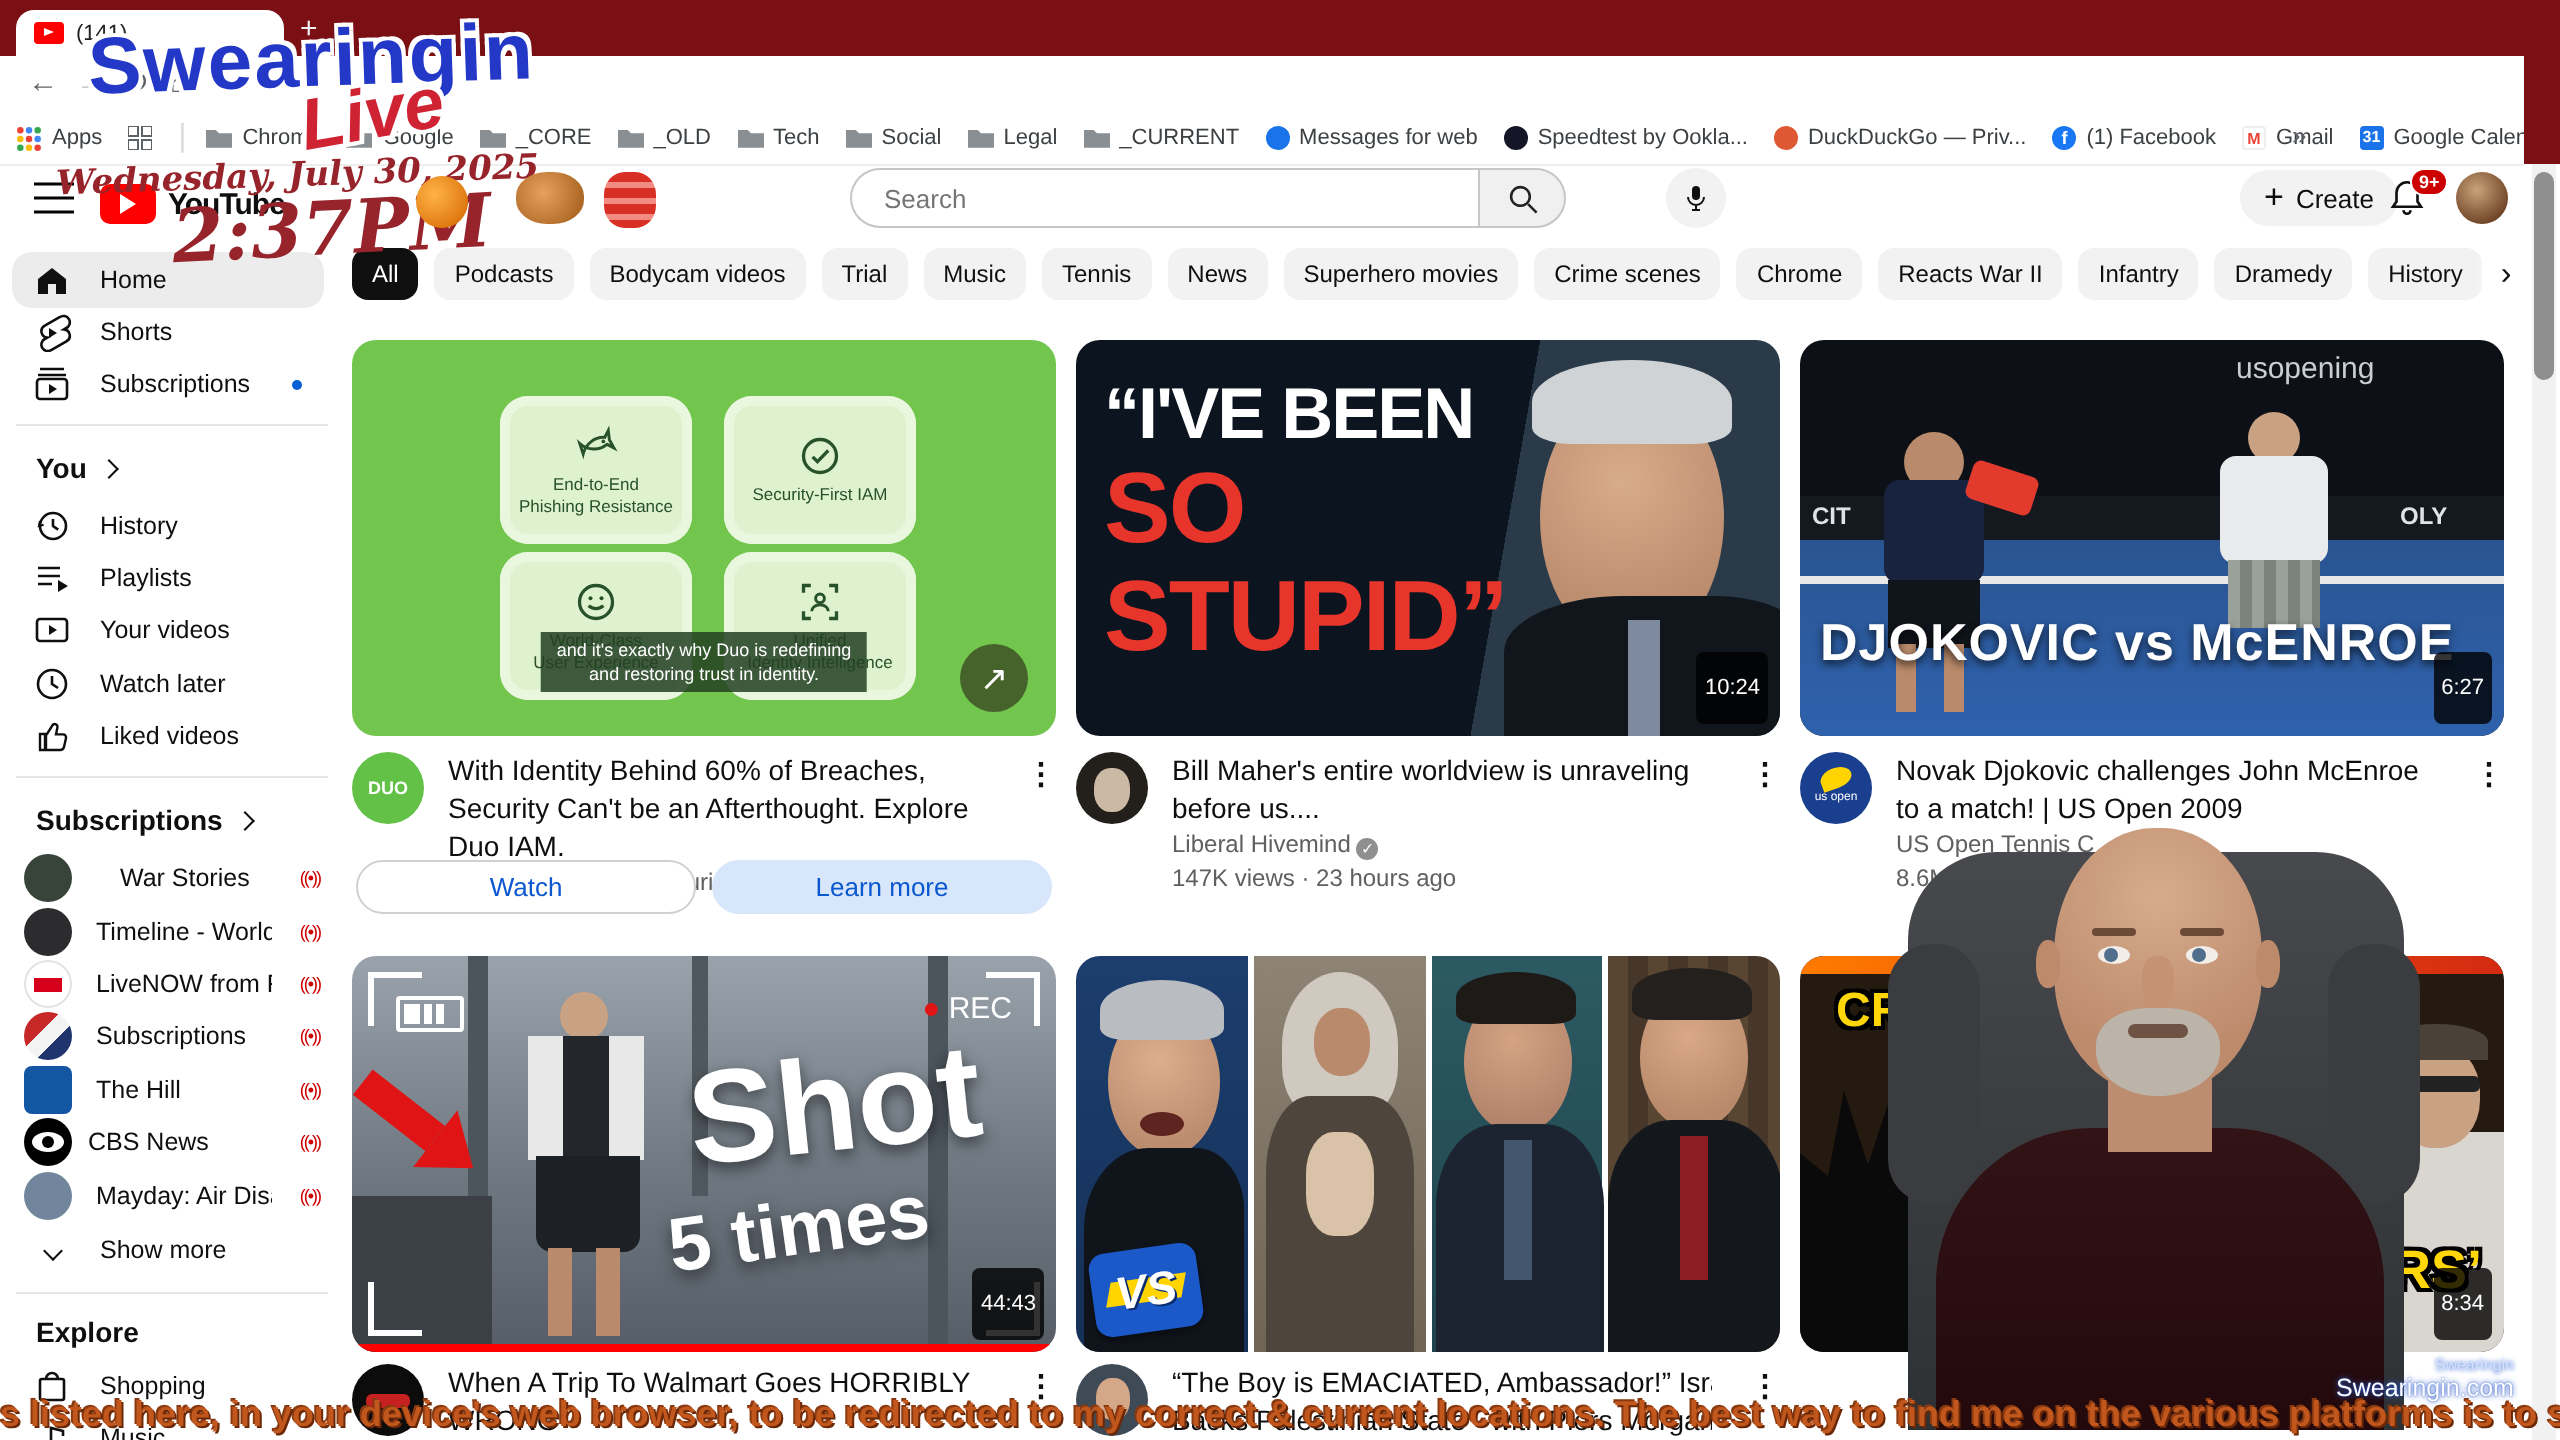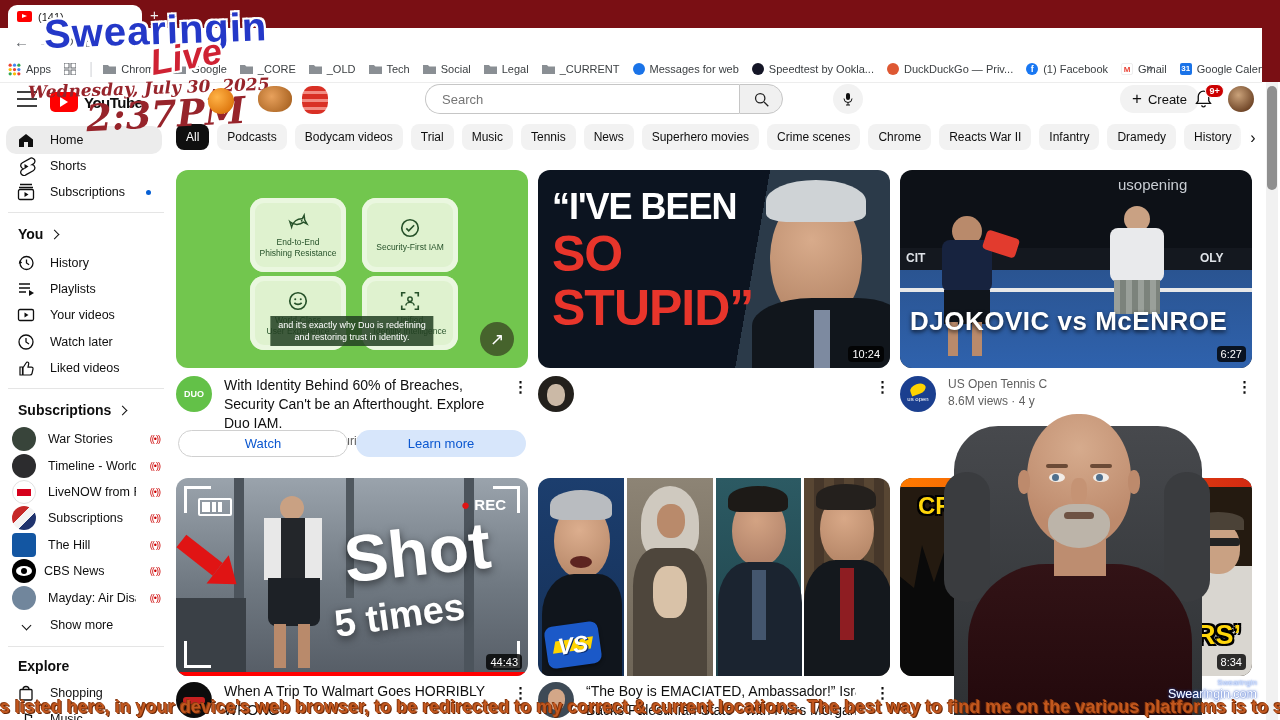--- a/index.html
+++ b/index.html
@@ -58,21 +58,21 @@
   .shead{position:absolute;left:18px;font-size:14px;font-weight:bold;color:#0f0f0f;display:flex;align-items:center;gap:8px}
   .chev{width:6px;height:6px;border-right:1.6px solid #0f0f0f;border-bottom:1.6px solid #0f0f0f;display:inline-block}
   .chev.r{transform:rotate(-45deg)}
   .chev.d{transform:rotate(45deg)}
   .cava{width:24px;height:24px;border-radius:50%;margin-left:12px;flex:0 0 auto;position:relative;overflow:hidden}
   .livebadge{position:absolute;right:10px;color:#c00;font-size:9px;letter-spacing:-1px}
   .sdiv{position:absolute;left:8px;width:156px;border-top:1px solid #e5e5e5}
   
   .thumb{position:absolute;width:352px;height:198px;border-radius:12px;overflow:hidden}
   .dur{position:absolute;right:6px;bottom:6px;background:rgba(0,0,0,.8);color:#fff;font-size:11px;
-       font-weight:500;padding:2px 4px;border-radius:4px}
+       font-weight:500;padding:12px 4px;border-radius:4px}
   .vinfo{position:absolute;width:352px;display:flex}
   .vava{width:36px;height:36px;border-radius:50%;flex:0 0 auto;position:relative;overflow:hidden}
   .vtxt{margin-left:12px;width:270px}
   .vtitle{font-size:14px;font-weight:500;color:#0f0f0f;line-height:19px}
   .vchan,.vmeta{font-size:12px;color:#606060;line-height:17px}
   .vmenu{position:absolute;right:0;top:2px;color:#0f0f0f;font-size:15px;font-weight:bold}
   .check{display:inline-block;width:11px;height:11px;border-radius:50%;background:#8f8f8f;color:#fff;
        font-size:8px;line-height:11px;text-align:center;vertical-align:-1px;margin-left:3px}
   
   .adtile{position:absolute;width:96px;height:74px;background:#dff2cf;border-radius:14px;
@@ -355,21 +355,21 @@
   <span class="slbl">Liked videos</span>
 </div>
 <div class="sdiv" style="top:388px"></div>
 
 <div class="shead" style="top:402px">
   <span>Subscriptions</span>
     <span class="chev r"></span>
 </div>
 <div class="srow" style="top:426px">
   <span class="cava" style="background:#38443a"></span>
-  <span class="slbl" style="margin-left:12px">War Stories</span>
+  <span class="slbl" style="margin-left:24px">War Stories</span>
   <span class="livebadge">((•))</span>
 </div>
 <div class="srow" style="top:453px">
   <span class="cava" style="background:#2c2c2e"></span>
   <span class="slbl" style="margin-left:12px">Timeline - World ...</span>
   <span class="livebadge">((•))</span>
 </div>
 <div class="srow" style="top:479px">
   <span class="cava" style="background:#fff;border:1px solid #e2e2e2;box-sizing:border-box">
       <span style="position:absolute;left:4px;top:8px;width:14px;height:7px;background:#d6001c"></span>
@@ -495,20 +495,25 @@
     <div style="font-size:36px;color:#fff">“I'VE BEEN</div>
     <div style="font-size:50px;color:#e8352b;line-height:52px">SO</div>
     <div style="font-size:50px;color:#e8352b;line-height:56px">STUPID”</div>
   </div>
   <span class="dur">10:24</span>
 </div>
 <div class="vinfo" style="left:538px;top:376px">
   <div class="vava" style="background:#23201c">
     <span style="position:absolute;left:9px;top:8px;width:18px;height:22px;background:#cbb9a6;border-radius:45%"></span>
   </div>
+  <div class="vtxt">
+    <div class="vtitle">Bill Maher's entire worldview is unraveling before us....</div>
+    <div class="vchan"><span>Liberal Hivemind</span><span class="check">✓</span></div>
+    <div class="vmeta">147K views · 23 hours ago</div>
+  </div>
   <span class="vmenu">⋮</span>
 </div>
 
 <div class="thumb" style="left:900px;top:170px;background:#0d1117">
   <span class="abs" style="left:218px;top:6px;color:#c9ced4;font-size:15px">usopening</span>
   <div class="abs" style="left:0;top:78px;width:352px;height:22px;background:#14181f">
     <span style="position:absolute;left:6px;top:3px;color:#dfe3e8;font-size:12px;font-weight:bold">CIT</span>
     <span style="position:absolute;left:300px;top:3px;color:#dfe3e8;font-size:12px;font-weight:bold">OLY</span>
   </div>
   <div class="abs" style="left:0;top:100px;width:352px;height:98px;background:linear-gradient(#2a5491,#2f62ad)"></div>
@@ -526,20 +531,21 @@
   <div class="abs" style="left:214px;top:110px;width:46px;height:34px;background:repeating-linear-gradient(90deg,#9aa09a 0 6px,#7c837c 6px 12px)"></div>
   <div style="position:absolute;left:10px;top:136px;font-size:26px;font-weight:800;color:#fff;text-shadow:0 2px 4px rgba(0,0,0,.7);letter-spacing:.5px">DJOKOVIC vs McENROE</div>
   <span class="dur">6:27</span>
 </div>
 <div class="vinfo" style="left:900px;top:376px">
   <div class="vava" style="background:#1b3f8f">
     <span style="position:absolute;left:10px;top:8px;width:16px;height:10px;background:#ffd400;border-radius:50% 50% 50% 0;transform:rotate(-20deg)"></span>
     <span style="position:absolute;left:4px;top:20px;width:28px;text-align:center;color:#fff;font-size:6px">us open</span>
   </div>
   <div class="vtxt">
+    <div class="vtitle">Novak Djokovic challenges John McEnroe to a match! | US Open 2009</div>
     <div class="vchan">US Open Tennis C</div>
     <div class="vmeta">8.6M views · 4 y</div>
   </div>
   <span class="vmenu">⋮</span>
 </div>
 
 <div class="thumb" style="left:176px;top:478px;background:linear-gradient(180deg,#9aa3ac,#6f7881 55%,#565d66)">
   <div class="abs" style="left:58px;top:0;width:10px;height:198px;background:#4c545c"></div>
   <div class="abs" style="left:170px;top:0;width:8px;height:120px;background:#50585f"></div>
   <div class="abs" style="left:288px;top:0;width:10px;height:198px;background:#4c545c"></div>
@@ -558,21 +564,21 @@
 
   <span class="cbr tl" style="left:8px;top:8px"></span>
   <span class="cbr tr" style="right:8px;top:8px"></span>
   <span class="cbr bl" style="left:8px;bottom:8px"></span>
   <span class="cbr br" style="right:8px;bottom:8px"></span>
   <div class="abs" style="left:22px;top:20px;width:30px;height:14px;border:2px solid #fff;border-radius:2px">
     <span style="position:absolute;left:2px;top:2px;width:8px;height:10px;background:#fff"></span>
     <span style="position:absolute;left:12px;top:2px;width:4px;height:10px;background:#fff"></span>
     <span style="position:absolute;left:18px;top:2px;width:4px;height:10px;background:#fff"></span>
   </div>
-  <div class="abs" style="right:22px;top:18px;color:#fff;font-size:15px;font-weight:700">
+  <div class="abs" style="right:22px;top:18px;color:#fff;font-size:15px;font-weight:400">
     <span style="color:#e01414">●</span>
     <span>REC</span>
   </div>
   <div style="position:absolute;left:168px;top:36px;font-size:66px;font-weight:bold;color:#fff;transform:rotate(-6deg);text-shadow:0 3px 8px rgba(0,0,0,.55)">Shot</div>
   <div style="position:absolute;left:158px;top:116px;font-size:38px;font-weight:bold;color:#fff;transform:rotate(-8deg);text-shadow:0 3px 8px rgba(0,0,0,.55)">5 times</div>
   <span class="dur">44:43</span>
   <div class="abs" style="left:0;bottom:0;width:352px;height:4px;background:#f00"></div>
 </div>
 <div class="vinfo" style="left:176px;top:682px">
   <div class="vava" style="background:#0c0c0c">

